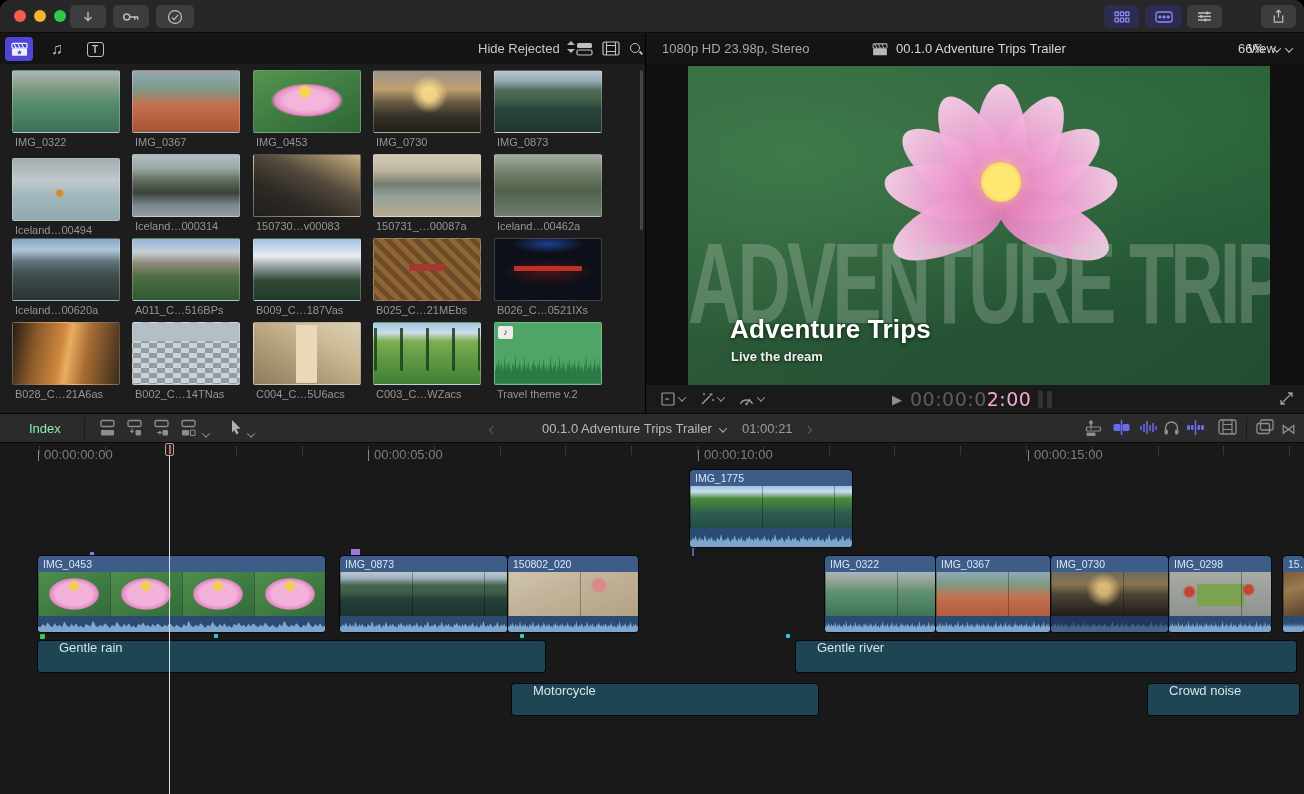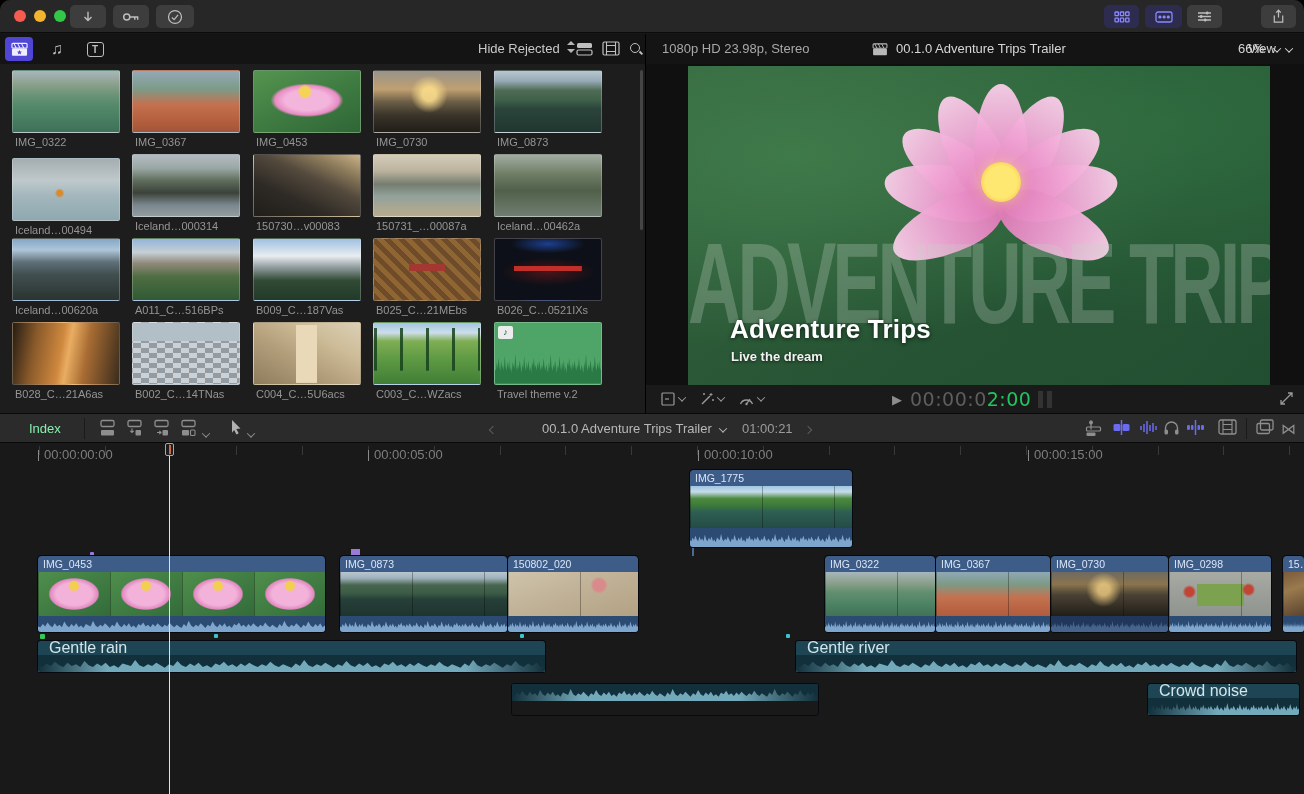--- a/index.html
+++ b/index.html
@@ -67,21 +67,21 @@
   #bigtitle{position:absolute;left:0;top:152px;width:100%;text-align:center;font-size:74px;font-weight:800;letter-spacing:-4px;color:rgba(202,212,202,.28);white-space:nowrap;transform:scaleY(1.55);transform-origin:top;}
   #ovl-title{position:absolute;left:42px;top:248px;font-size:26px;font-weight:bold;color:#fff;text-shadow:0 1px 4px rgba(0,0,0,.7);letter-spacing:.2px;}
   #ovl-sub{position:absolute;left:43px;top:283px;font-size:13px;font-weight:bold;color:#f2f2f2;text-shadow:0 1px 3px rgba(0,0,0,.7);}
   #lotus{position:absolute;left:168px;top:-4px;width:290px;height:280px;}
   .petal{position:absolute;left:50%;top:50%;width:54px;height:118px;margin-left:-27px;margin-top:-118px;border-radius:50% 50% 46% 46%/62% 62% 38% 38%;background:linear-gradient(180deg,#f9cfe9 0%,#f0a3d4 45%,#df78b7 100%);transform-origin:50% 100%;opacity:.95;}
   #lcenter{position:absolute;left:50%;top:50%;width:40px;height:40px;margin:-40px 0 0 -20px;border-radius:50%;background:radial-gradient(circle,#ffe872 0 55%,#e8b83a 100%);box-shadow:0 0 14px rgba(255,230,120,.6);}
   #transport{position:absolute;left:0;top:321px;width:658px;height:28px;background:#1a1a1a;display:flex;align-items:center;color:#9a9a9a;}
   .tr-grp{display:flex;align-items:center;gap:3px;margin-left:14px;}
   #tcode{position:absolute;left:246px;top:0;height:28px;display:flex;align-items:center;gap:8px;}
   .tc{font-family:"DejaVu Sans",sans-serif;font-size:19px;letter-spacing:.5px;}
-  .tc-dim{color:#5e5e5e;} .tc-bright{color:#22c55e;}
+  .tc-dim{color:#5e5e5e;} .tc-bright{color:#f9a8d4;}
   #pausebars{position:absolute;left:392px;top:6px;display:flex;gap:4px;}
   #pausebars i{display:block;width:5px;height:17px;background:#333;}
   #expand{position:absolute;right:10px;top:6px;}
 
   
   #tltoolbar{position:absolute;left:0;top:413px;width:1304px;height:30px;background:#2b2b2b;border-top:1px solid #090909;border-bottom:1px solid #090909;}
   #tltoolbar .sep{position:absolute;top:4px;width:1px;height:21px;background:#1a1a1a;}
   .edit-ic{position:absolute;top:5px;color:#8e8e8e;}
   .blue{color:#6b6bf2 !important;}
   .tl-nav{position:absolute;top:7px;font-size:13px;color:#b8b8b8;white-space:nowrap;}
@@ -109,21 +109,21 @@
   .tl-map{background:radial-gradient(circle at 70% 30%,#d98a8a 0 6%,rgba(0,0,0,0) 9%),linear-gradient(160deg,#cfc5ac 0%,#c2b49a 40%,#b3a183 100%);}
   .tl-road{background:linear-gradient(100deg,#55664f 0%,#77897a 22%,#9aa79b 38%,#78877a 52%,#5d6e57 70%,#45553f 100%);background-size:74px 100%;background-repeat:repeat-x;}
   .tl-boats{background:linear-gradient(180deg,#a8b6bd 0%,#8ba08b 25%,#629070 45%,#4f8465 70%,#417257 100%);}
   .tl-face{background:linear-gradient(180deg,#8fa8b5 0%,#7d9a85 28%,#c4714f 58%,#b05c3d 100%);background-size:57px 100%;background-repeat:repeat-x;}
   .tl-sunset{background:radial-gradient(circle at 45% 40%,rgba(240,205,130,.8) 0 8%,rgba(0,0,0,0) 25%),linear-gradient(180deg,#6e6a60 0%,#8a744e 28%,#4a4234 52%,#211e18 100%);}
   .tl-veg{background:radial-gradient(circle at 20% 45%,#c24434 0 5%,rgba(0,0,0,0) 8%),radial-gradient(circle at 78% 40%,#c24434 0 5%,rgba(0,0,0,0) 8%),linear-gradient(#7ca24f,#7ca24f) 50% 55%/46% 50% no-repeat,linear-gradient(180deg,#a8aaa4,#8f948e);}
   .tl-meal{background:linear-gradient(160deg,#7a5a3a 0%,#9a7a4e 40%,#5a432e 100%);}
   .tmark{position:absolute;background:#9a7ad6;}
 
   .aclip{position:absolute;height:31px;border-radius:2px;overflow:hidden;outline:1px solid #060a10;}
-  .ahead{height:14px;background:#1d4553;font-size:16px;line-height:14px;color:#d3e5eb;padding-left:11px;white-space:nowrap;}
+  .ahead{height:32px;background:#1d4553;font-size:13px;line-height:14px;color:#d3e5eb;padding-left:21px;white-space:nowrap;}
   .abody{position:relative;height:17px;background:#12303b;color:#73aabb;}
   .fadeL{position:absolute;left:0;top:0;bottom:0;width:70px;background:linear-gradient(90deg,#12303b,rgba(18,48,59,0));z-index:2;}
   .fadeR{position:absolute;right:0;top:0;bottom:0;width:80px;background:linear-gradient(270deg,#12303b,rgba(18,48,59,0));z-index:2;}
   .dot{position:absolute;border-radius:1px;}
 </style>
 </head>
 <body>
 
 <svg width="0" height="0" style="position:absolute">
   <defs>
@@ -604,20 +604,21 @@
       <div class="abody">
           <div class="fadeL"></div>
           <div class="fadeR"></div>
           <svg class="wv" preserveAspectRatio="none" viewBox="0 0 120 20">
             <use href="#wf"></use>
           </svg>
         </div>
     </div>
 
     <div class="aclip" style="left:512px;top:241px;width:306px">
+      <div class="ahead">Motorcycle</div>
       <div class="abody">
           <div class="fadeL"></div>
           <div class="fadeR"></div>
           <svg class="wv" preserveAspectRatio="none" viewBox="0 0 120 20">
             <use href="#wf"></use>
           </svg>
         </div>
     </div>
     <div class="aclip" style="left:1148px;top:241px;width:151px">
       <div class="ahead">Crowd noise</div>

